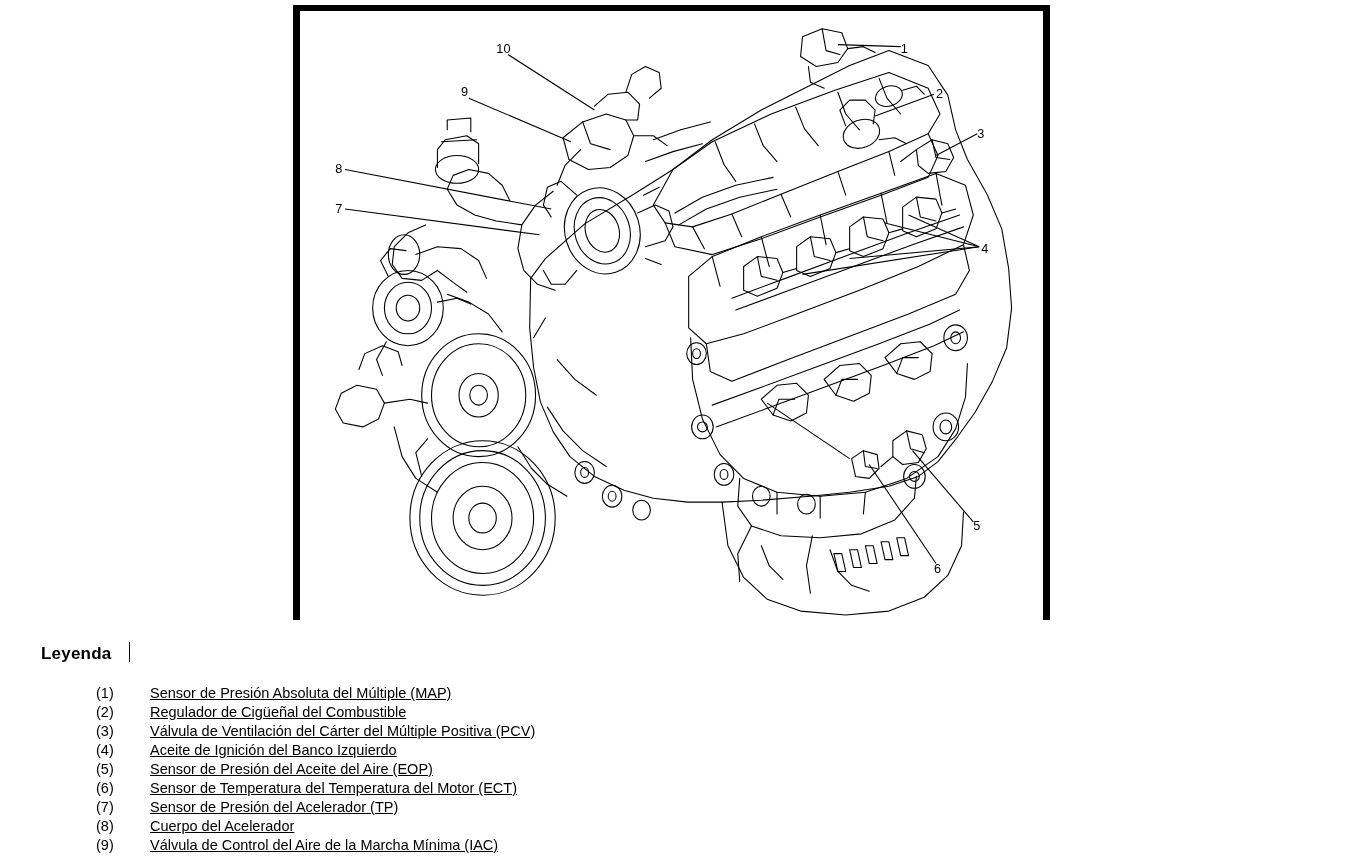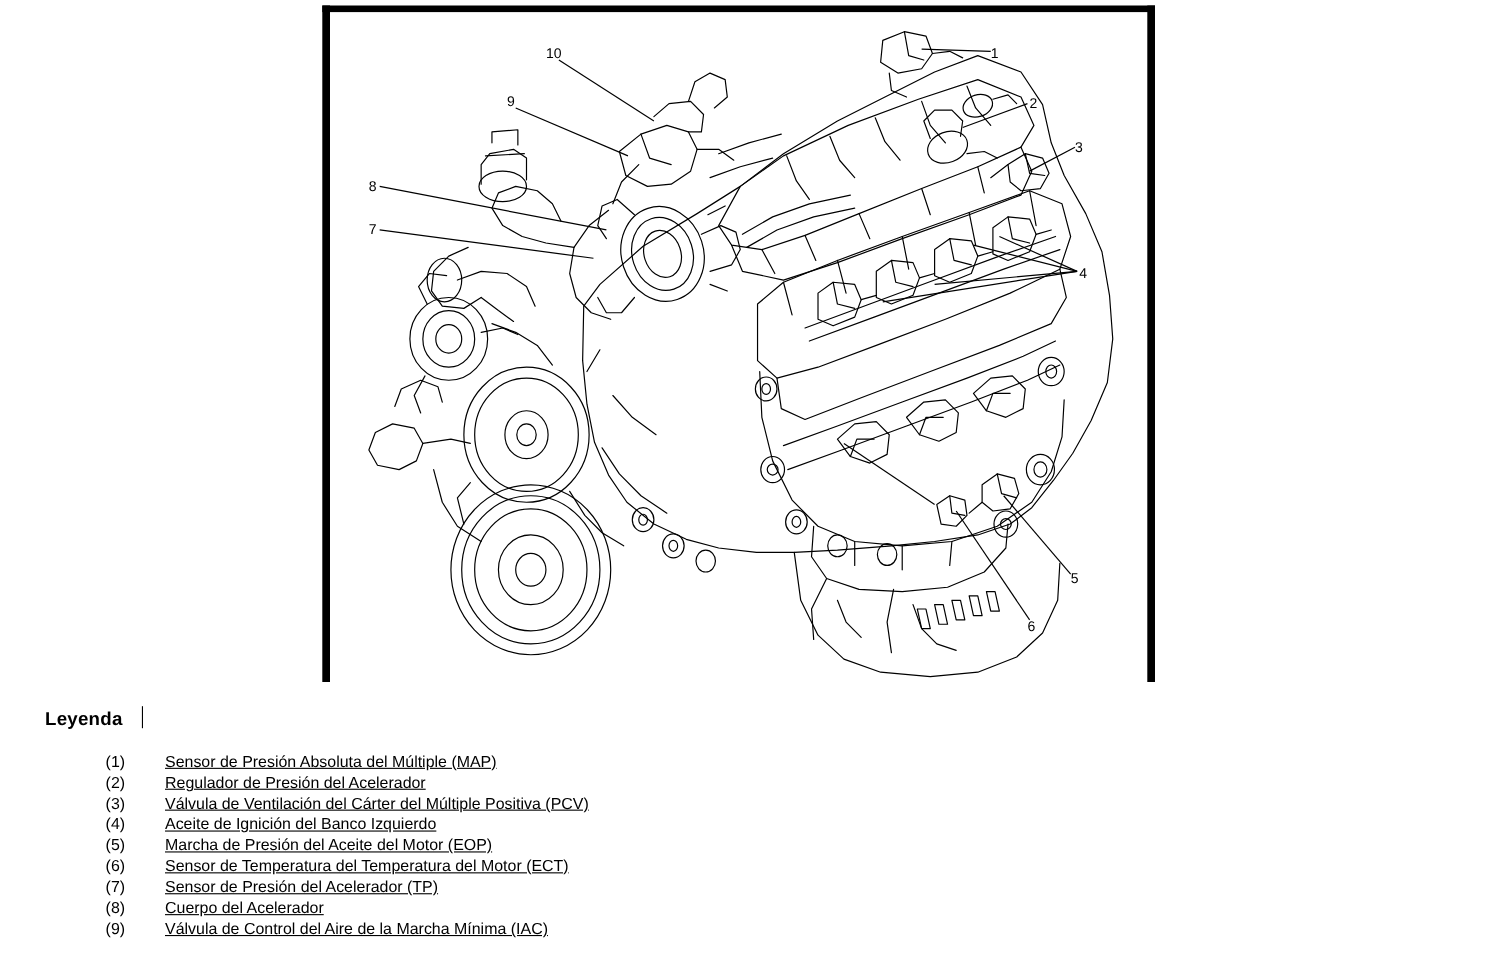--- a/index.html
+++ b/index.html
@@ -374,33 +374,33 @@
   <div id="legend-title">Leyenda</div>
   <div id="legend-caret"></div>
 
   <div id="legend-list">
     <div class="legend-row">
       <span class="legend-num">(1)</span>
       <span class="legend-text">Sensor de Presión Absoluta del Múltiple (MAP)</span>
     </div>
     <div class="legend-row">
       <span class="legend-num">(2)</span>
-      <span class="legend-text">Regulador de Presión del Acelerador</span>
+      <span class="legend-text">Regulador de Cigüeñal del Combustible</span>
     </div>
     <div class="legend-row">
       <span class="legend-num">(3)</span>
       <span class="legend-text">Válvula de Ventilación del Cárter del Múltiple Positiva (PCV)</span>
     </div>
     <div class="legend-row">
       <span class="legend-num">(4)</span>
       <span class="legend-text">Aceite de Ignición del Banco Izquierdo</span>
     </div>
     <div class="legend-row">
       <span class="legend-num">(5)</span>
-      <span class="legend-text">Marcha de Presión del Aceite del Motor (EOP)</span>
+      <span class="legend-text">Sensor de Presión del Aceite del Aire (EOP)</span>
     </div>
     <div class="legend-row">
       <span class="legend-num">(6)</span>
       <span class="legend-text">Sensor de Temperatura del Temperatura del Motor (ECT)</span>
     </div>
     <div class="legend-row">
       <span class="legend-num">(7)</span>
       <span class="legend-text">Sensor de Presión del Acelerador (TP)</span>
     </div>
     <div class="legend-row">

